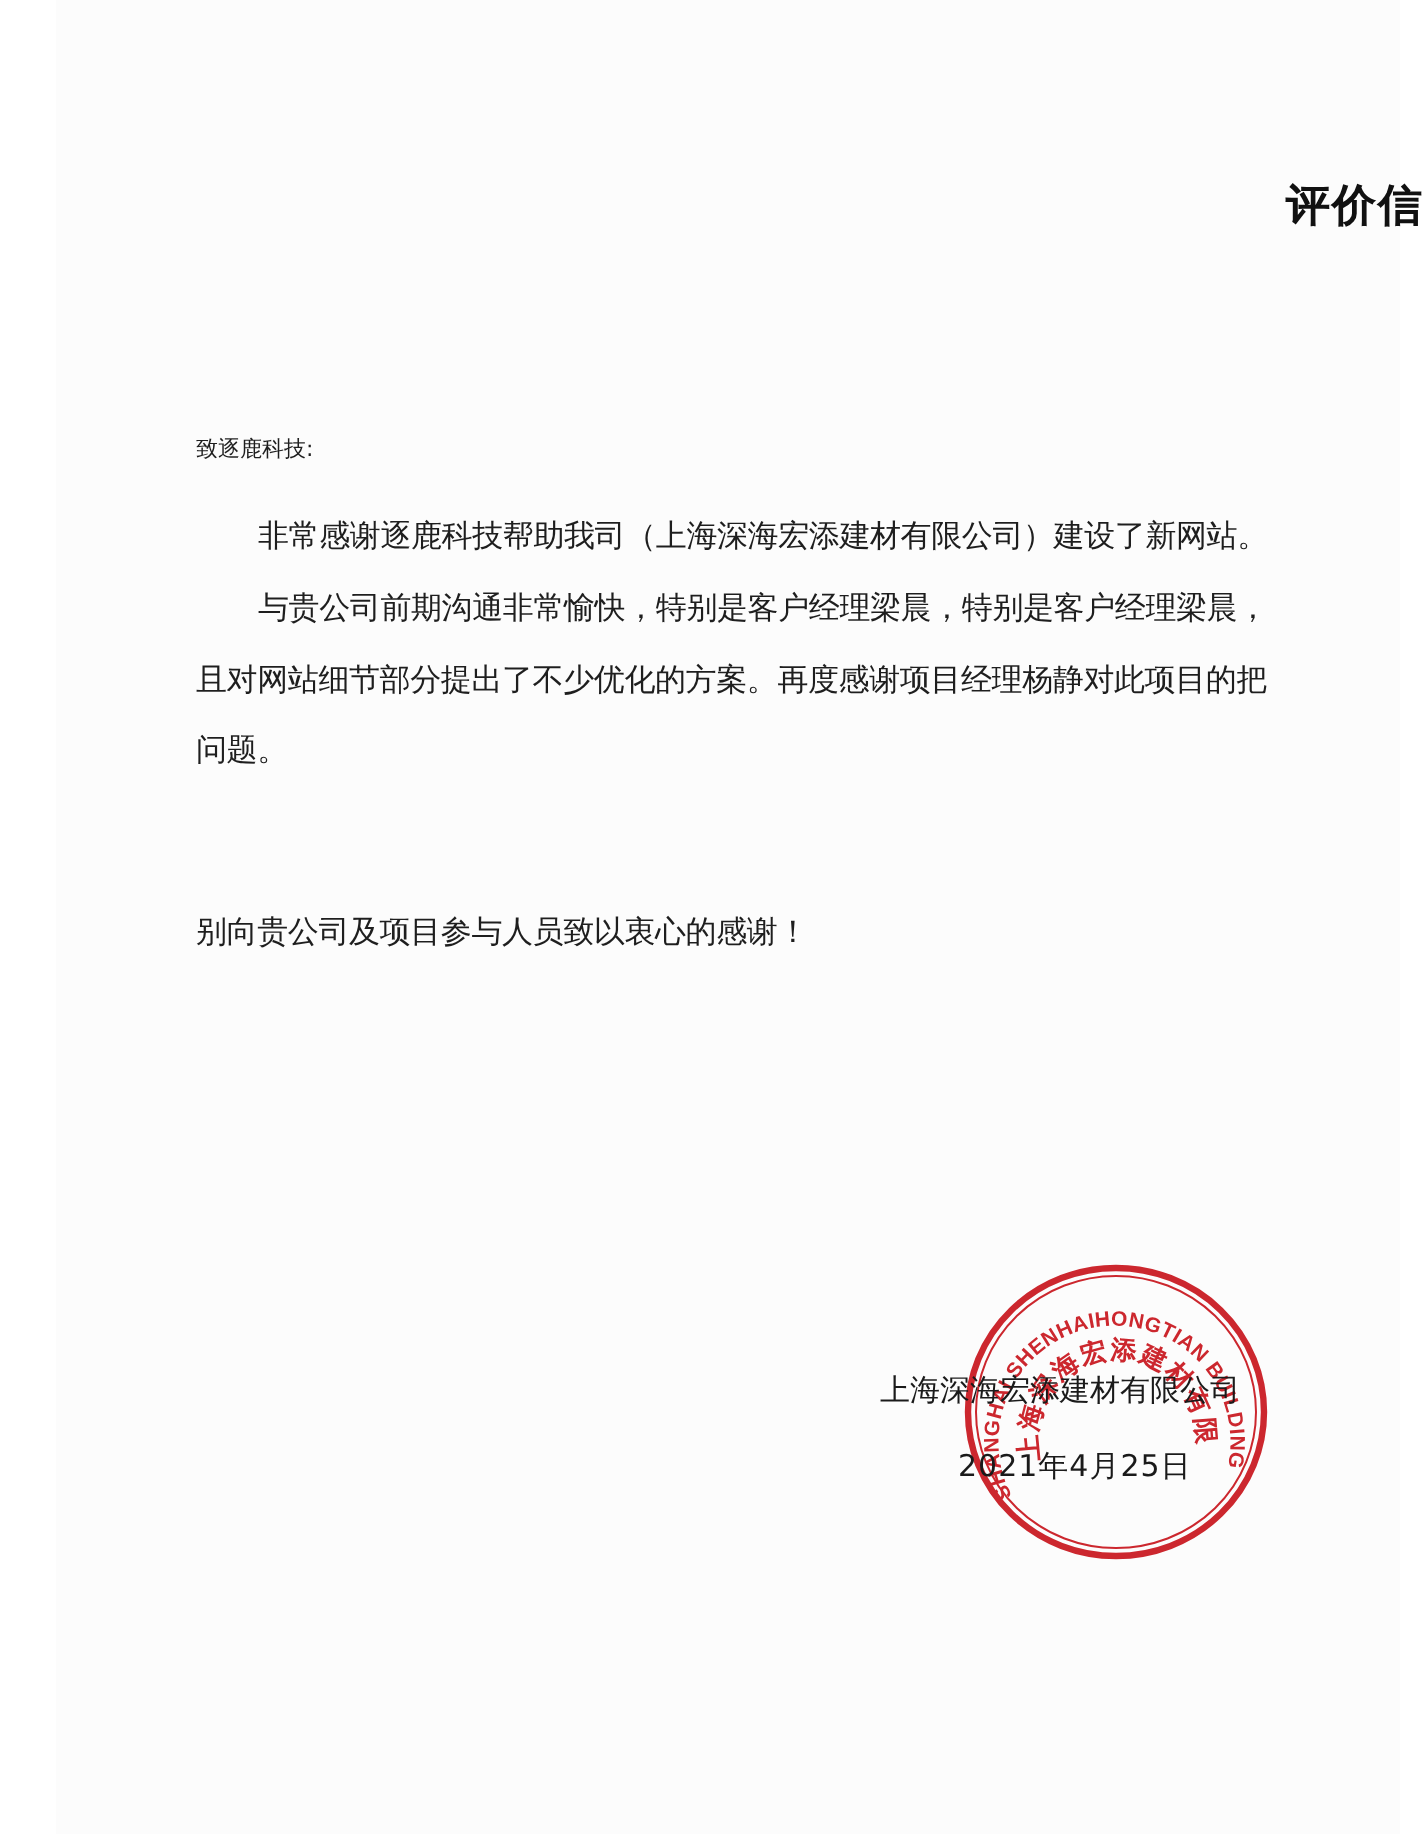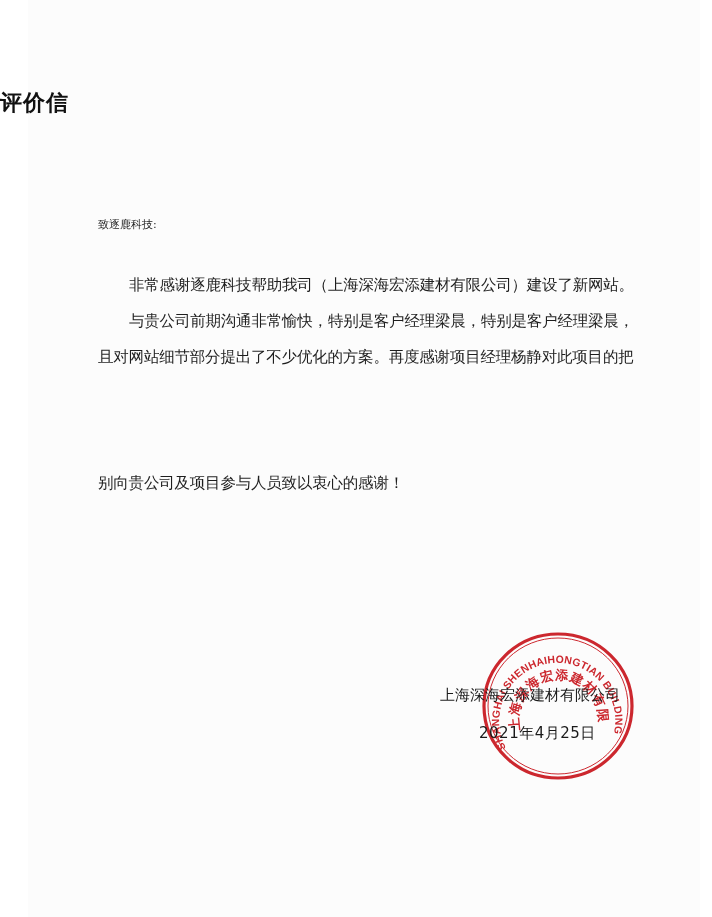--- a/index.html
+++ b/index.html
@@ -21,42 +21,41 @@
       top: 0;
       width: 672px;
       height: 917px;
       background: #fcfcfc;
     }
     .title {
       position: absolute;
       left: 0;
       width: 712px;
       top: 88px;
-      text-align: left;
+      text-align: right;
       font-size: 22px;
       font-weight: bold;
       letter-spacing: 1px;
       color: #111;
     }
     .salutation {
       position: absolute;
       left: 98px;
       top: 217px;
       font-size: 11px;
       color: #1e1e1e;
     }
     .body-text {
       position: absolute;
       left: 98px;
       width: 540px;
       font-size: 15.5px;
       line-height: 35.5px;
       color: #1e1e1e;
       letter-spacing: -0.2px;
-      margin-top: 17px;
     }
     .line {
       display: block;
       white-space: nowrap;
     }
     .p1 { top: 251px; }
     .p2 { top: 287px; }
     .p3 { top: 449px; }
     .sig-company {
       position: absolute;
@@ -94,20 +93,21 @@
 
 <div class="salutation">致逐鹿科技:</div>
 
 <div class="body-text p1">
   <span class="line" style="padding-left:31px">非常感谢逐鹿科技帮助我司（上海深海宏添建材有限公司）建设了新网站。</span>
 </div>
 
 <div class="body-text p2">
   <span class="line" style="padding-left:31px">与贵公司前期沟通非常愉快，特别是客户经理梁晨，特别是客户经理梁晨，</span>
   <span class="line">且对网站细节部分提出了不少优化的方案。再度感谢项目经理杨静对此项目的把</span>
+  <span class="line">问题。</span>
 </div>
 
 <div class="body-text p3">
   <span class="line">别向贵公司及项目参与人员致以衷心的感谢！</span>
 </div>
 
 <svg class="stamp" viewBox="0 0 158 152" xmlns="http://www.w3.org/2000/svg">
   <defs>
     <path id="outerArc" d="M 28 118 A 58 58 0 1 1 134 110" fill="none"></path>
     <path id="innerArc" d="M 42 100 A 40 40 0 1 1 120 96" fill="none"></path>

